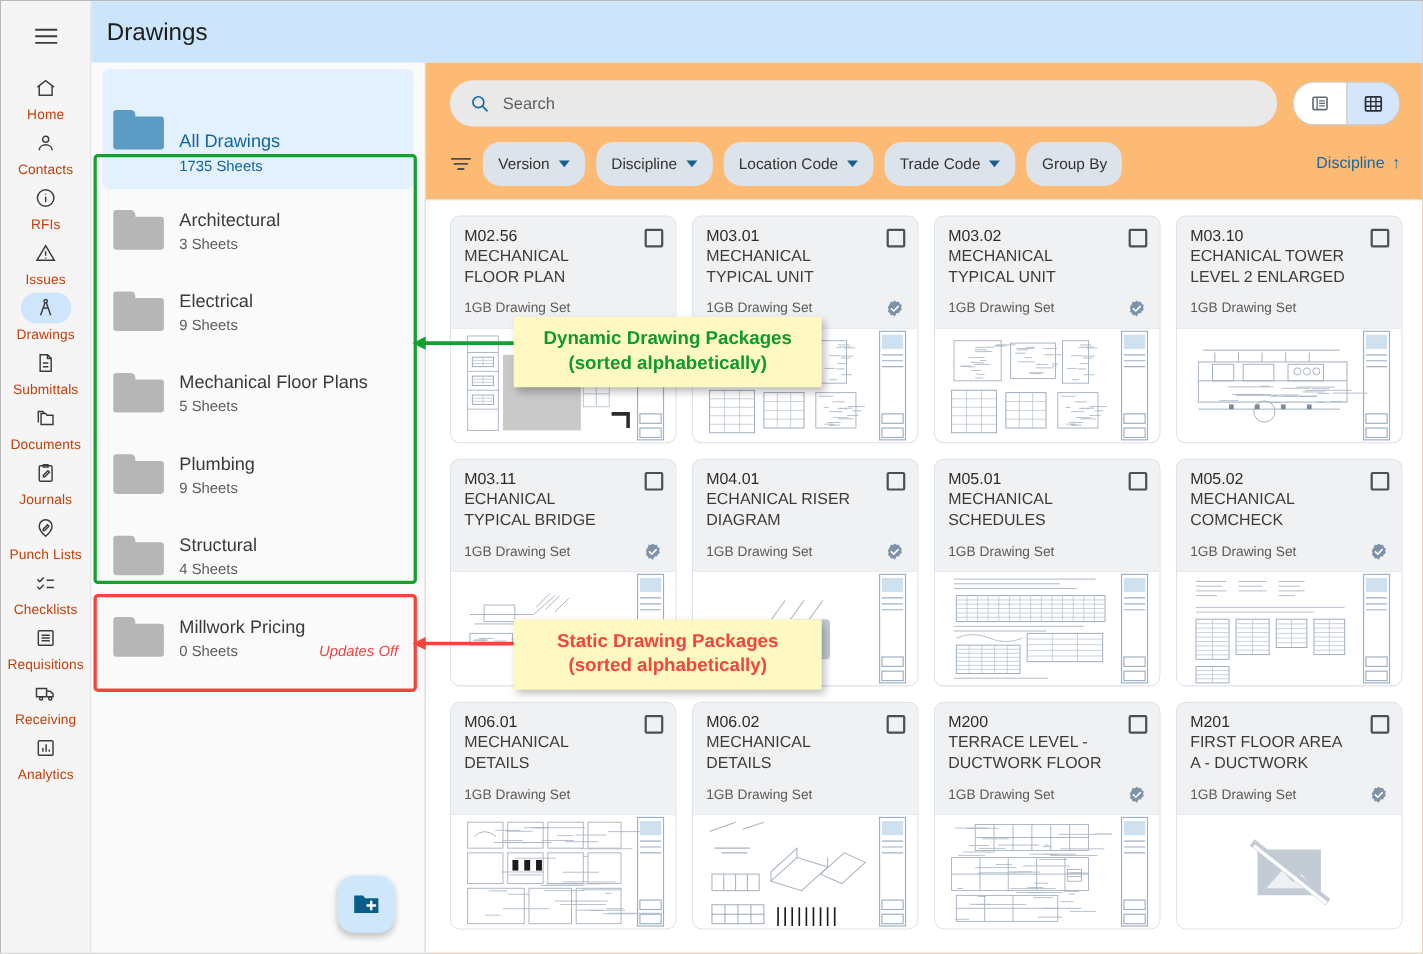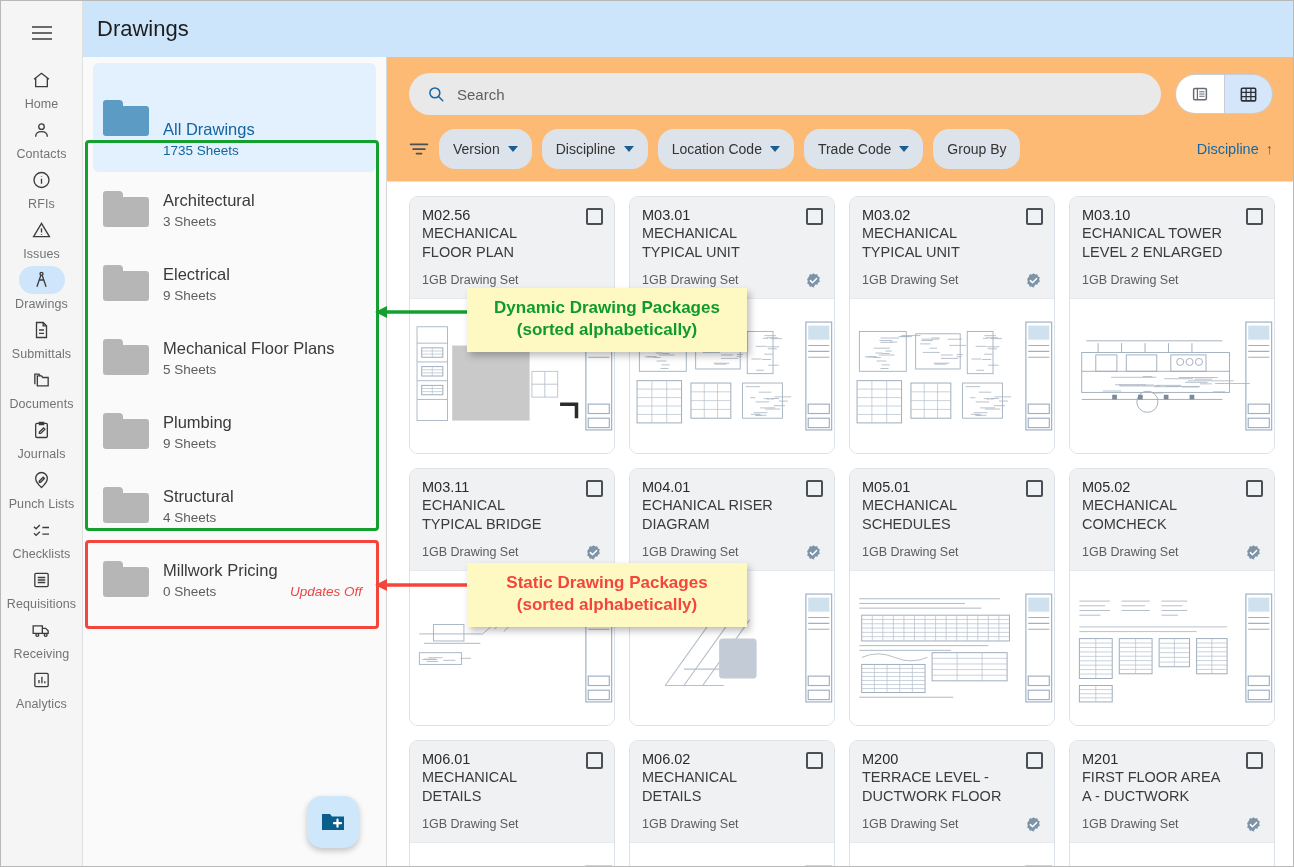--- a/index.html
+++ b/index.html
@@ -28,21 +28,21 @@
   .rail-item {
     width: 78px; display: flex; flex-direction: column; align-items: center;
     cursor: pointer; padding: 3px 0 2px;
   }
   .rail-ico {
     width: 46px; height: 28px; display: flex; align-items: center;
     justify-content: center; border-radius: 14px;
   }
   .rail-item.active .rail-ico { background: #cfe5fb; }
   .rail-lbl {
-    font-size: 12.5px; color: #737373; margin-top: 3px;
+    font-size: 12.5px; color: #c2410c; margin-top: 3px;
     letter-spacing: .1px; white-space: nowrap;
   }
   .rail svg { stroke: #3c3c3c; fill: none; stroke-width: 1.6; }
 
   
   .right-area { flex: 1; display: flex; flex-direction: column; min-width: 0; }
   .topbar {
     height: 56px; background: #cde5fa; display: flex; align-items: center;
     padding-left: 14px; flex: 0 0 56px;
   }
@@ -130,21 +130,21 @@
 
   
   .grid {
     flex: 1; padding: 14px 18px 10px 22px; display: grid;
     grid-template-columns: repeat(4, 1fr); gap: 14px 14px;
     align-content: start; overflow: hidden; background: #fff;
   }
   .card {
     border: 1px solid #dbe2ea; border-radius: 9px; overflow: hidden;
     background: #fff; display: flex; flex-direction: column;
-    height: 258px; cursor: pointer;
+    height: 207px; cursor: pointer;
   }
   .chead { background: #f0f1f3; padding: 10px 12px 8px; position: relative; }
   .cnum { font-size: 14.5px; color: #2b2b2b; font-weight: 400; }
   .ctitle {
     font-size: 14.5px; color: #3b3b3b; line-height: 1.32; margin-top: 1px;
     height: 38px; overflow: hidden; padding-right: 34px;
   }
   .cfoot {
     display: flex; align-items: center; justify-content: space-between;
     margin-top: 8px; height: 20px;

